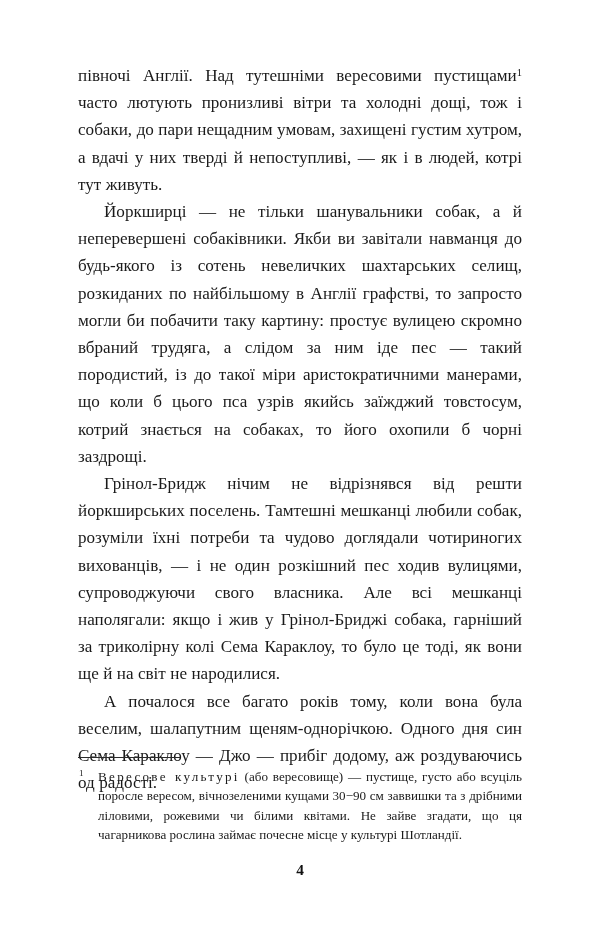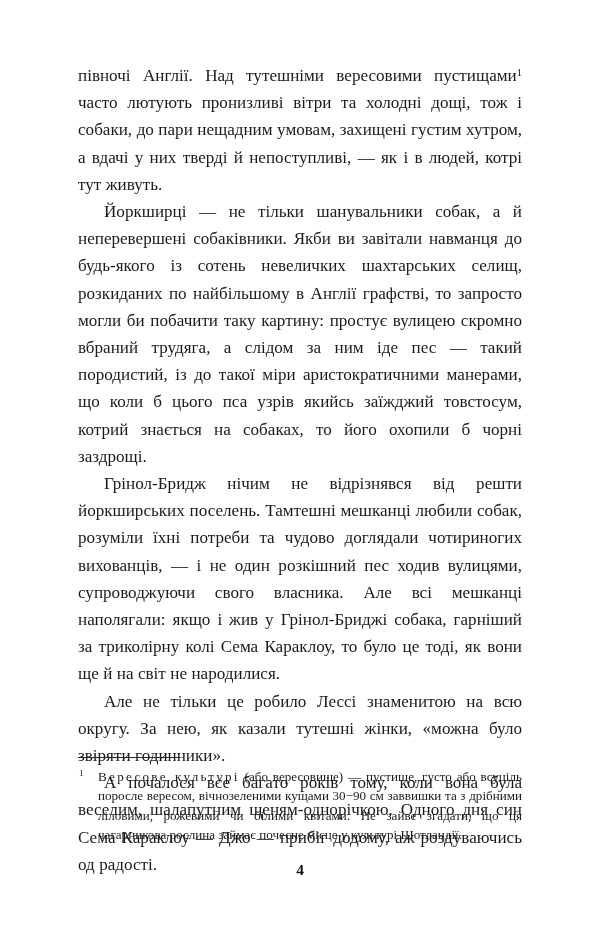--- a/index.html
+++ b/index.html
@@ -108,21 +108,20 @@
 <div class="page">
 
   <div class="text-block">
 
     <p class="para first"><span>півночі Англії. Над тутешніми вересовими пустищами</span><sup>1</sup><span> часто лютують пронизливі вітри та холодні дощі, тож і собаки, до пари нещадним умовам, захищені густим хутром, а вдачі у них тверді й непоступливі, — як і в людей, котрі тут живуть.</span></p>
 
     <p class="para">Йоркширці — не тільки шанувальники собак, а й неперевершені собаківники. Якби ви завітали навманця до будь-якого із сотень невеличких шахтарських селищ, розкиданих по найбільшому в Англії графстві, то запросто могли би побачити таку картину: простує вулицею скромно вбраний трудяга, а слідом за ним іде пес — такий породистий, із до такої міри аристократичними манерами, що коли б цього пса узрів якийсь заїжджий товстосум, котрий знається на собаках, то його охопили б чорні заздрощі.</p>
 
     <p class="para">Грінол-Бридж нічим не відрізнявся від решти йоркширських поселень. Тамтешні мешканці любили собак, розуміли їхні потреби та чудово доглядали чотириногих вихованців, — і не один розкішний пес ходив вулицями, супроводжуючи свого власника. Але всі мешканці наполягали: якщо і жив у Грінол-Бриджі собака, гарніший за триколірну колі Сема Караклоу, то було це тоді, як вони ще й на світ не народилися.</p>
 
-    <p class="para">Але не тільки це робило Лессі знаменитою на всю округу. За нею, як казали тутешні жінки, «можна було звіряти годинники».</p>
 
     <p class="para">А почалося все багато років тому, коли вона була веселим, шалапутним щеням-однорічкою. Одного дня син Сема Караклоу — Джо — прибіг додому, аж роздуваючись од радості.</p>
 
   </div>
 
   <div class="footnote-zone">
     <div class="footnote-rule"></div>
     <div class="footnote"><span class="footnote-marker">1</span><span class="fn-term">Вересове культурі</span><span> (або вересовище) — пустище, густо або всуціль поросле вересом, вічнозеленими кущами 30−90 см заввишки та з дрібними ліловими, рожевими чи білими квітами. Не зайве згадати, що ця чагарникова рослина займає почесне місце у культурі Шотландії.</span></div>
   </div>
 

